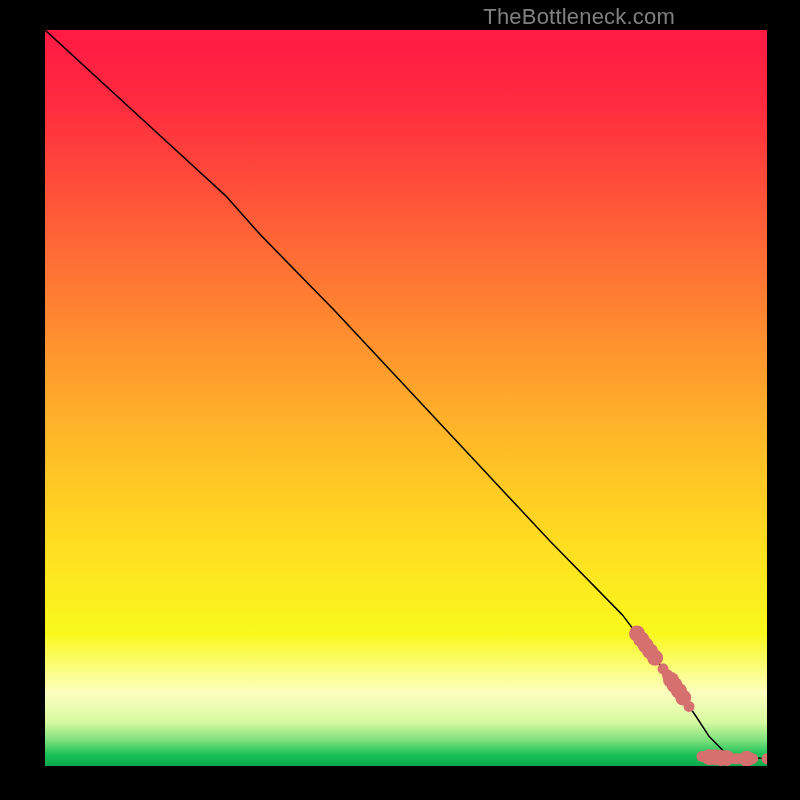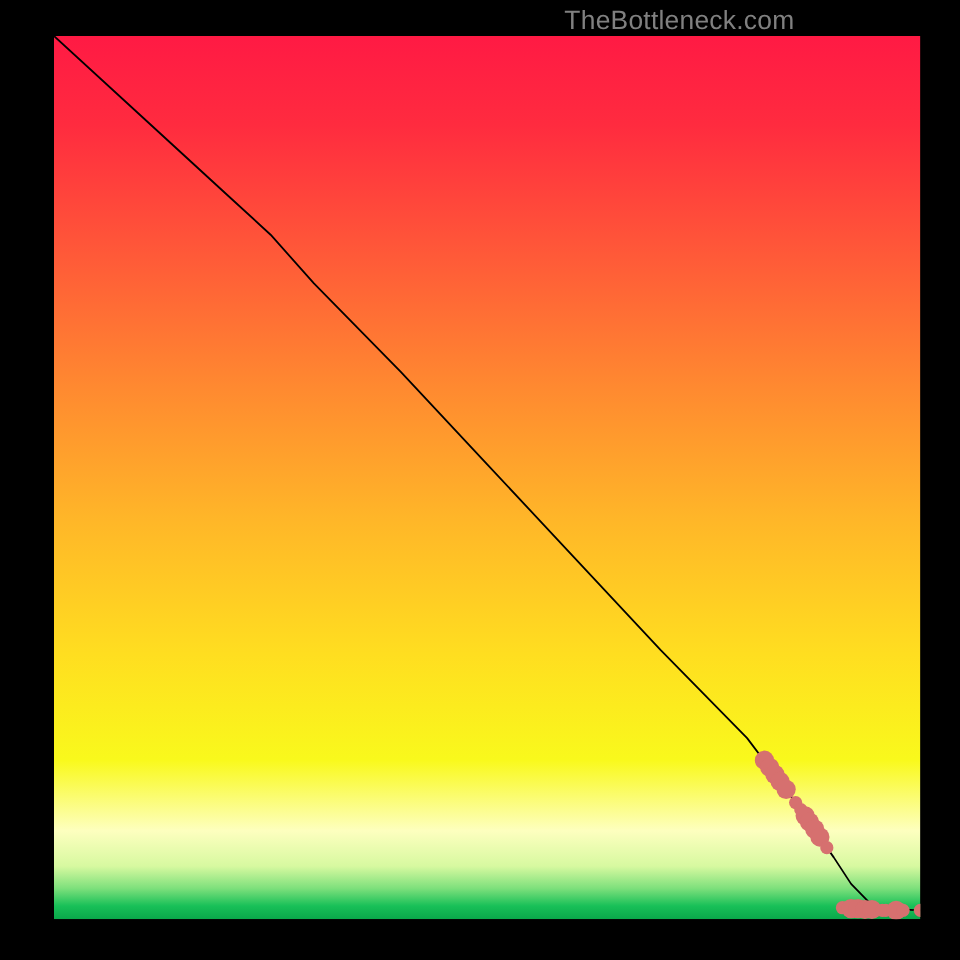--- a/index.html
+++ b/index.html
@@ -9,20 +9,21 @@
     height: 800px;
     overflow: hidden;
     background: #000;
     font-family: Arial, Helvetica, sans-serif;
   }
   .frame {
     position: relative;
     width: 676px;
     height: 800px;
     background: #000;
+    padding-left: 13px;
   }
   .watermark {
     position: absolute;
     top: 4px;
     right: 14px;
     font-size: 22px;
     font-weight: 500;
     color: #808080;
     letter-spacing: 0.2px;
     font-family: Arial, Helvetica, sans-serif;

